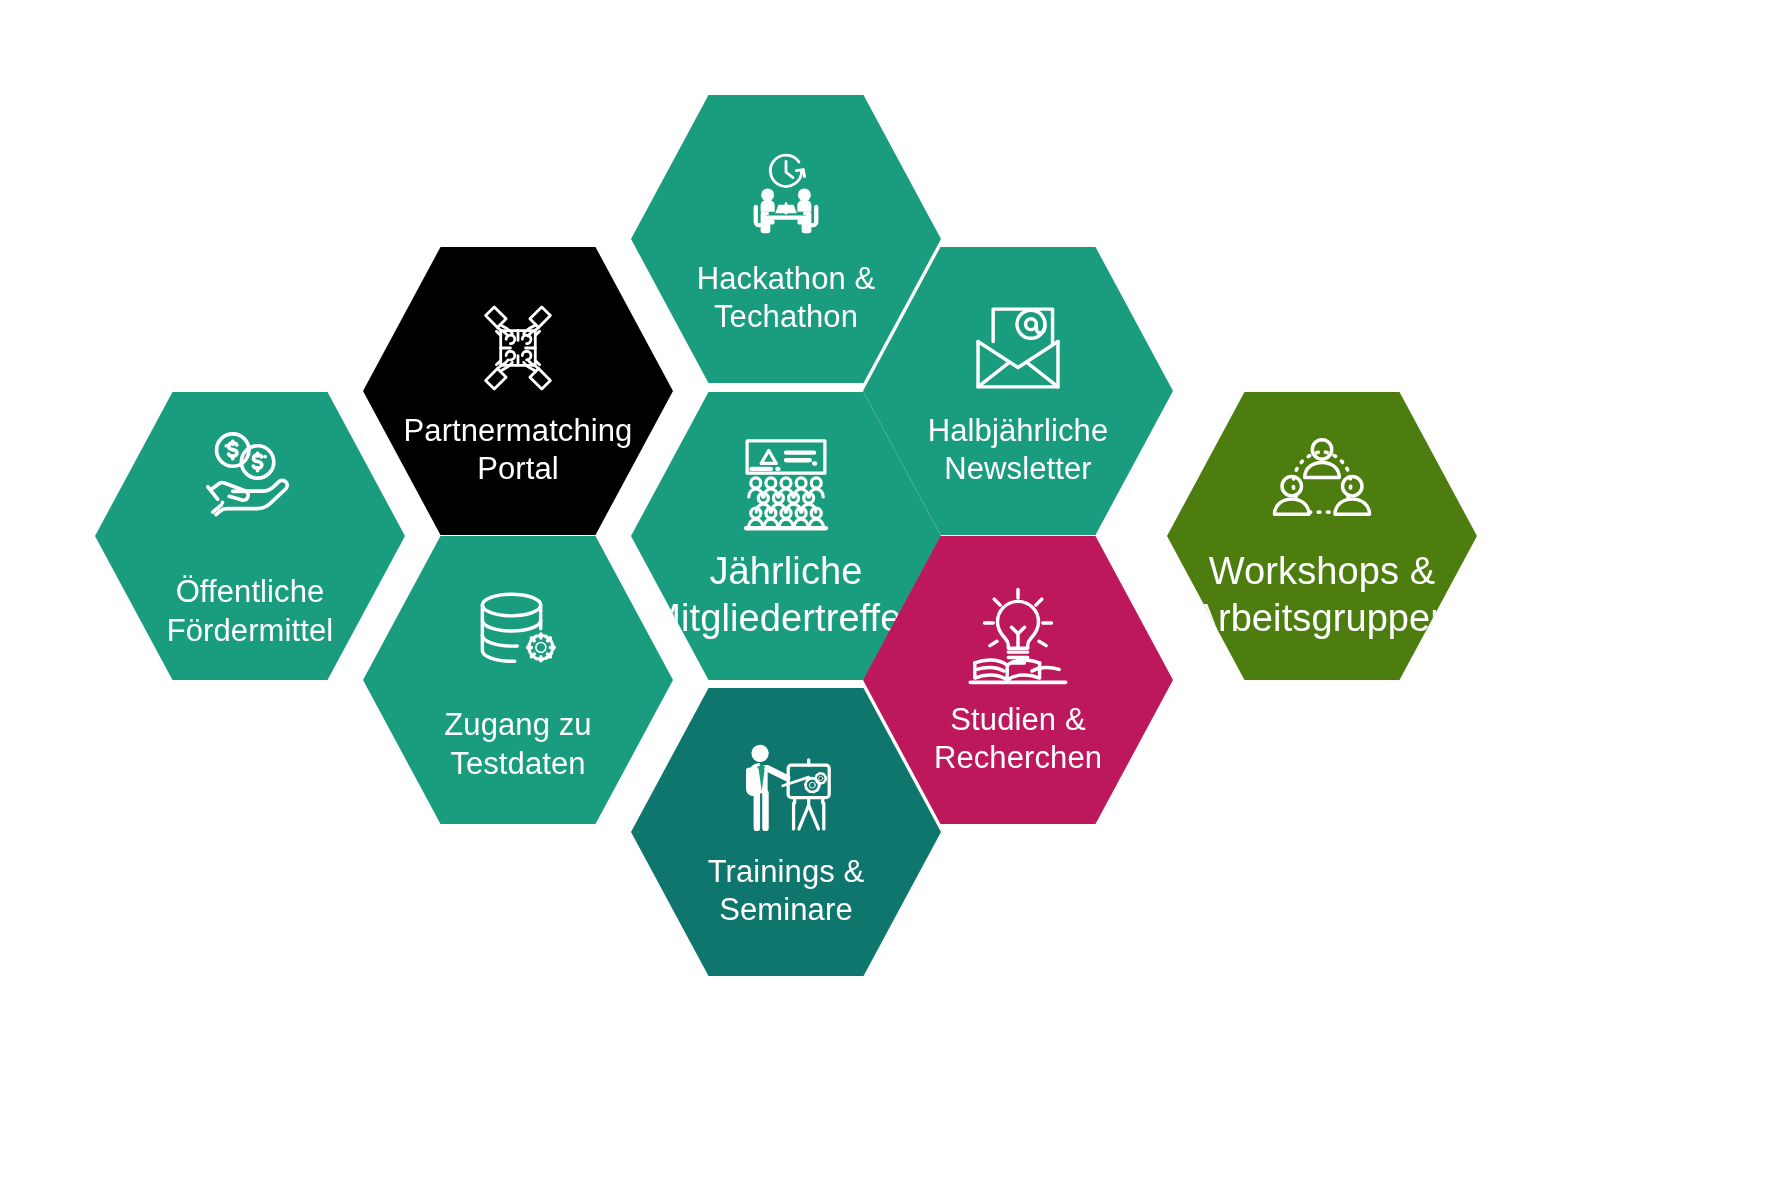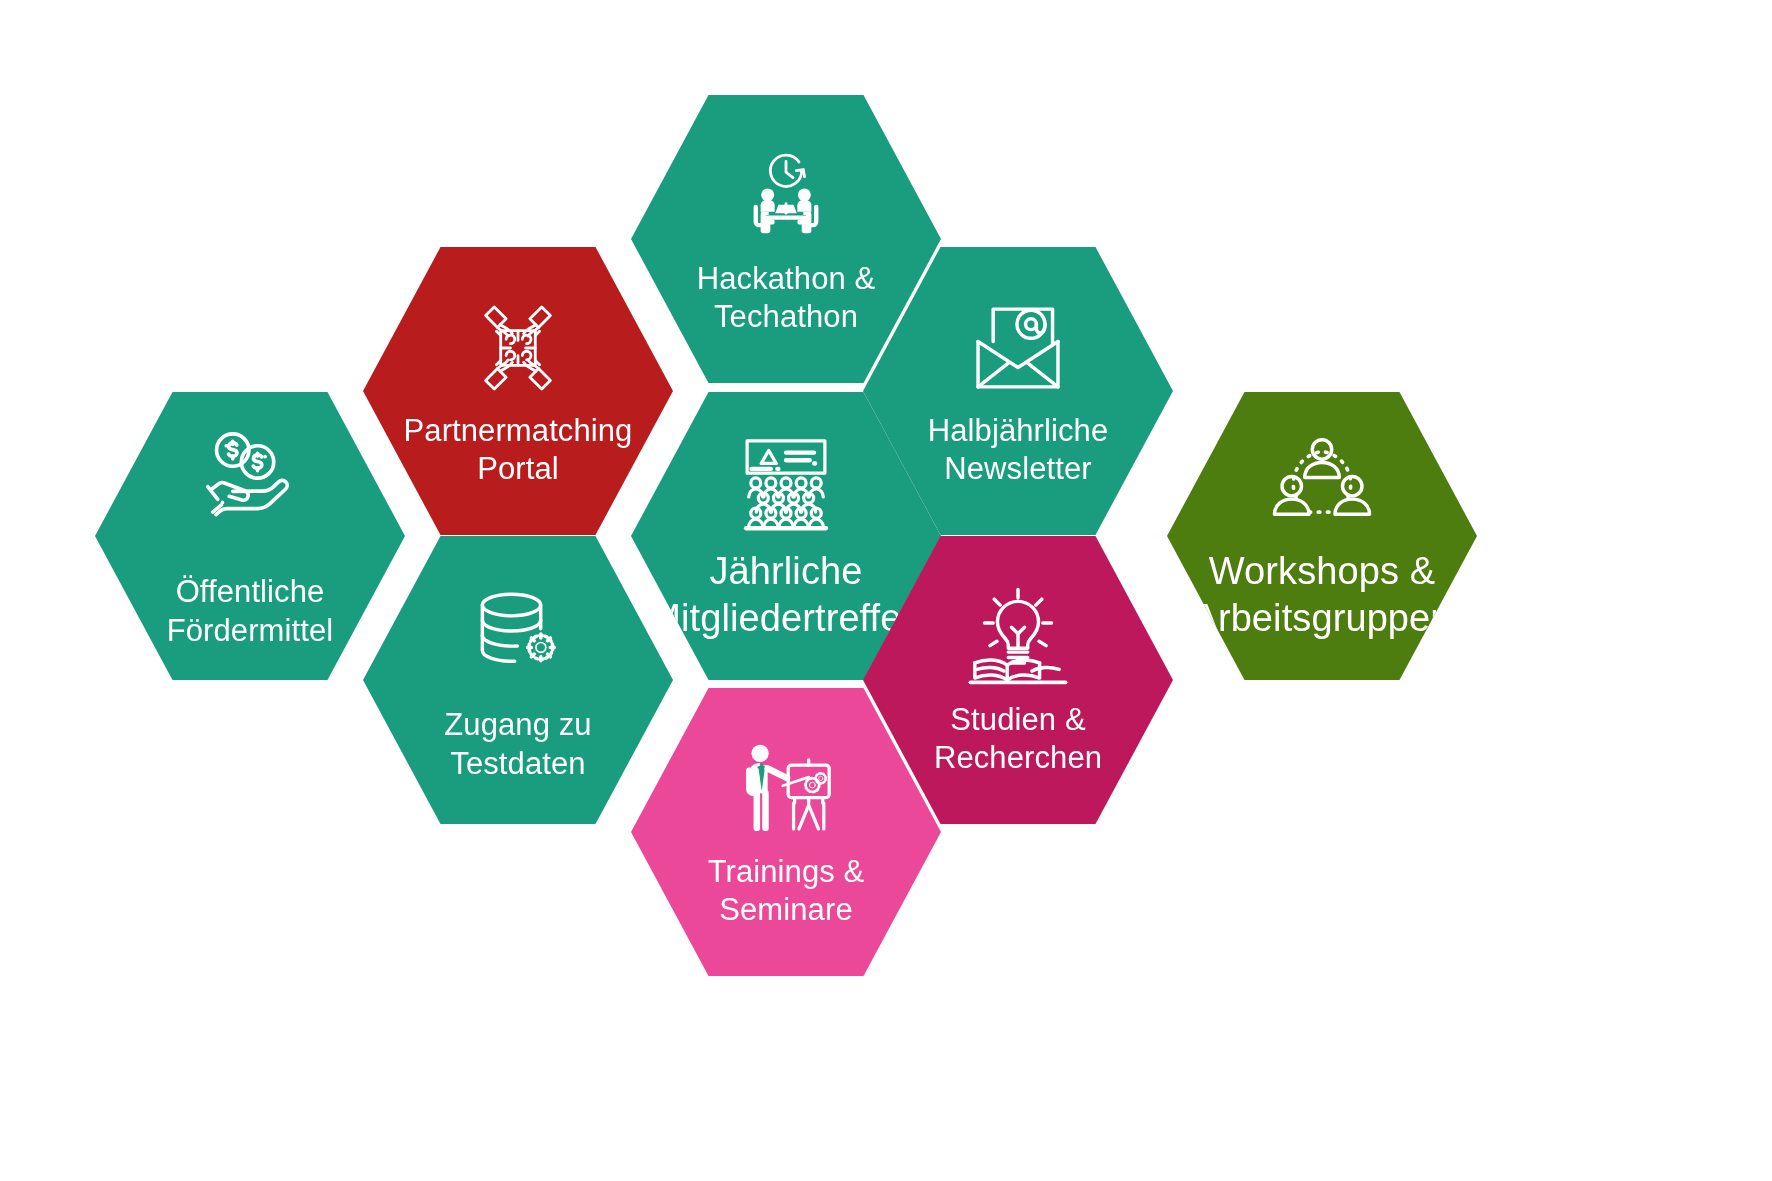--- a/index.html
+++ b/index.html
@@ -96,21 +96,21 @@
           <circle cx="24.5" cy="74.5" r="1.7" fill="#ffffff" stroke="none"></circle>
           <circle cx="28" cy="22" r="1.7" fill="#ffffff" stroke="none"></circle>
           <circle cx="64" cy="32" r="1.7" fill="#ffffff" stroke="none"></circle>
         </svg>
       </span>
       <span class="hex-label" style="color: rgb(255, 255, 255); margin-top: 33px;">Öffentliche
 Fördermittel</span>
     </div>
   </div>
 
-  <div class="hex c2 rUp" style="background: #b91c1c;">
+  <div class="hex c2 rUp" style="background: #000000;">
     <div class="hex-inner">
       <span class="hex-icon">
         <svg viewBox="0 0 100 100" fill="none" stroke="#ffffff" stroke-width="2.6" stroke-linecap="round" stroke-linejoin="round">
 
           <rect x="34" y="34" width="32" height="32"></rect>
           <path d="M50 34v9M50 57v9M34 50h9M57 50h9"></path>
           <path d="M43 43c0-2.2 1.8-4 4-4s4 1.8 4 4-1.8 4-4 4" transform="translate(-4,-1)"></path>
           <path d="M43 57c0-2.2 1.8-4 4-4s4 1.8 4 4-1.8 4-4 4" transform="translate(-4,0)"></path>
           <path d="M43 43c0-2.2 1.8-4 4-4s4 1.8 4 4-1.8 4-4 4" transform="translate(11,-1)"></path>
           <path d="M43 57c0-2.2 1.8-4 4-4s4 1.8 4 4-1.8 4-4 4" transform="translate(11,0)"></path>
@@ -243,21 +243,21 @@
             <path d="M71.5 90c0-4.2 2.9-7.4 6.5-7.4s6.5 3.2 6.5 7.4"></path>
           </g>
           <path d="M13 91h74" stroke-width="4"></path>
         </svg>
       </span>
       <span class="hex-label lbl-tight" style="color: rgb(255, 255, 255);">Jährliche
 Mitgliedertreffen</span>
     </div>
   </div>
 
-  <div class="hex c3 rB" style="background: #ec4899;">
+  <div class="hex c3 rB" style="background: #0f766e;">
     <div class="hex-inner">
       <span class="hex-icon">
         <svg viewBox="0 0 100 100" fill="none" stroke="#ffffff" stroke-width="3" stroke-linecap="round" stroke-linejoin="round">
 
           <circle cx="26" cy="17" r="8" fill="#ffffff" stroke="none"></circle>
           <path d="M26 26c-6 0-10 3.5-10 9v14c0 2 1.5 3.5 3.5 3.5S23 51 23 49V38" fill="#ffffff" stroke="none"></path>
           <path d="M16 33v17c0 2 1.6 3.6 3.5 3.6S23 52 23 50V35" stroke="#ffffff" stroke-width="6" fill="none"></path>
           <path d="M20 28h13v26H20z" fill="#ffffff" stroke="none"></path>
           <path d="M27.5 26l3 4-3 22-3-22z" fill="#1A9C7E" stroke="none"></path>
           <path d="M24.5 30h6" stroke="#1A9C7E" stroke-width="2"></path>

